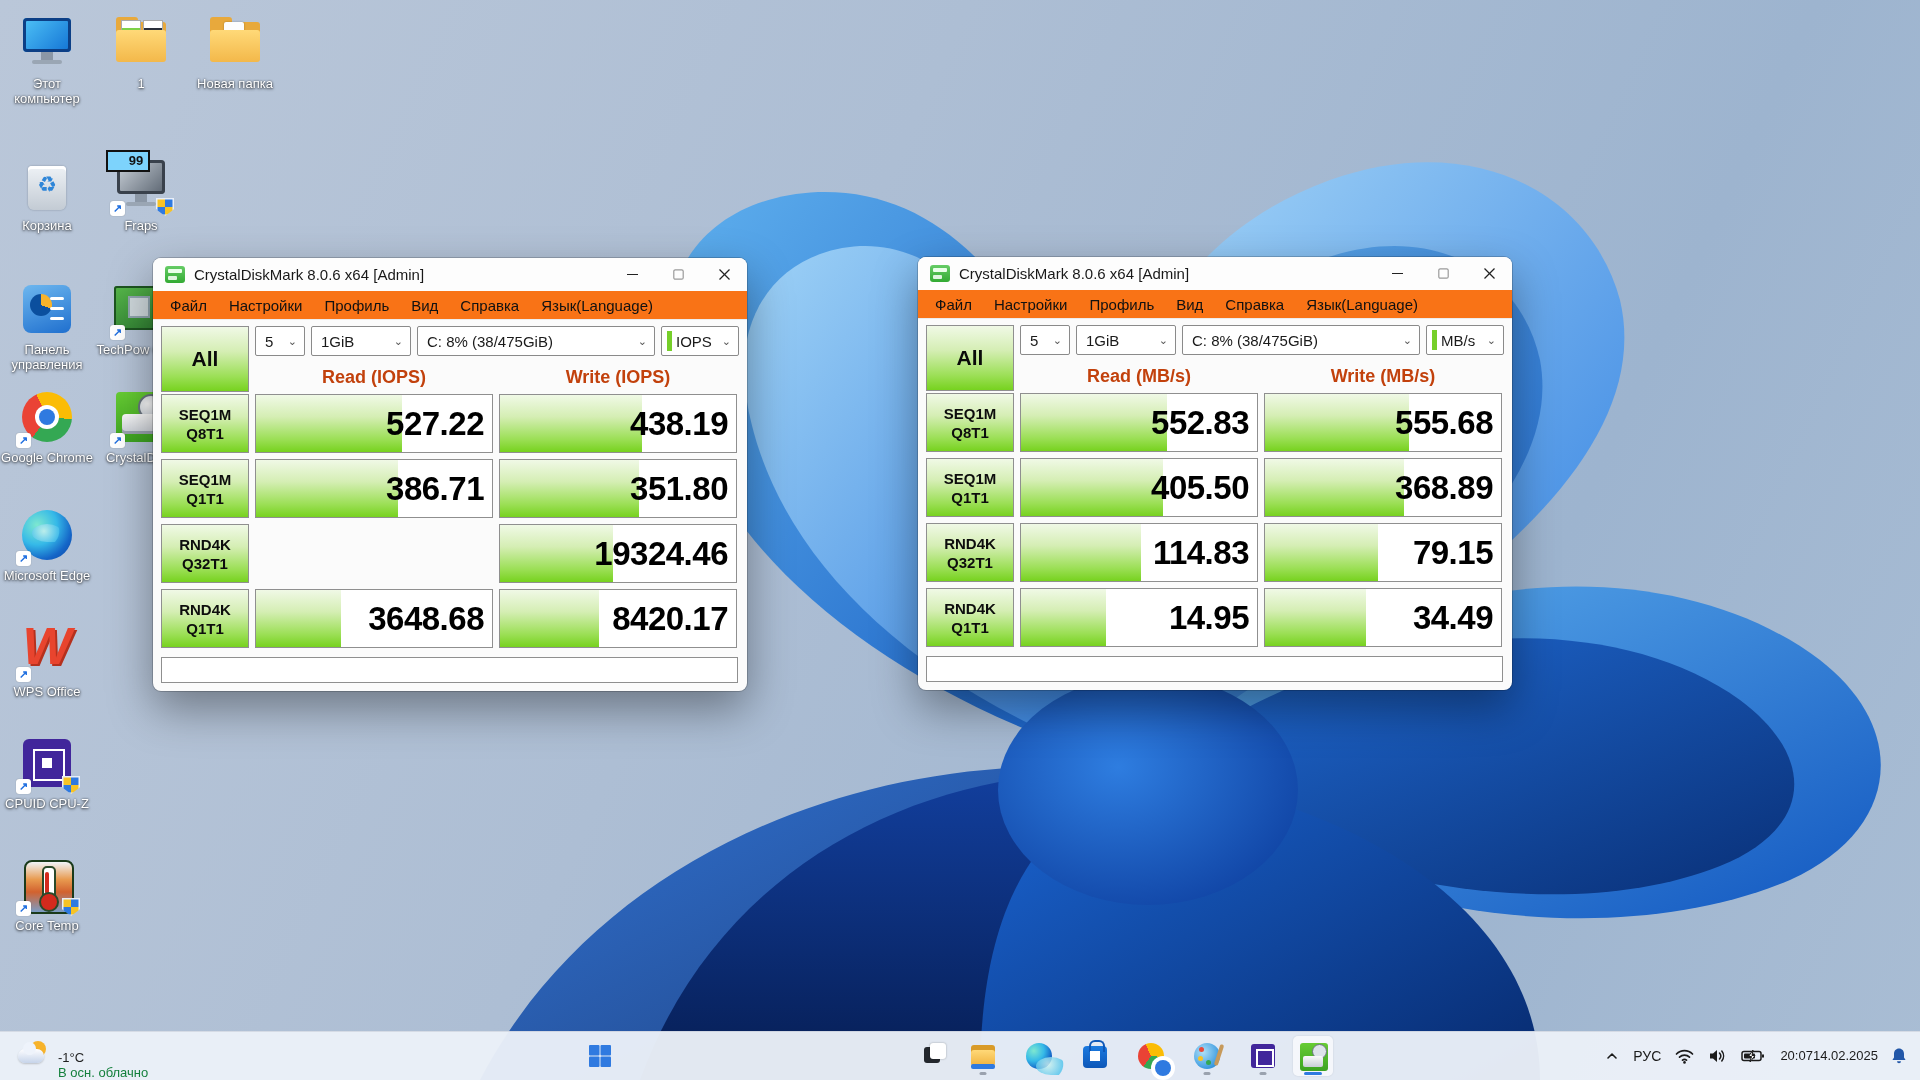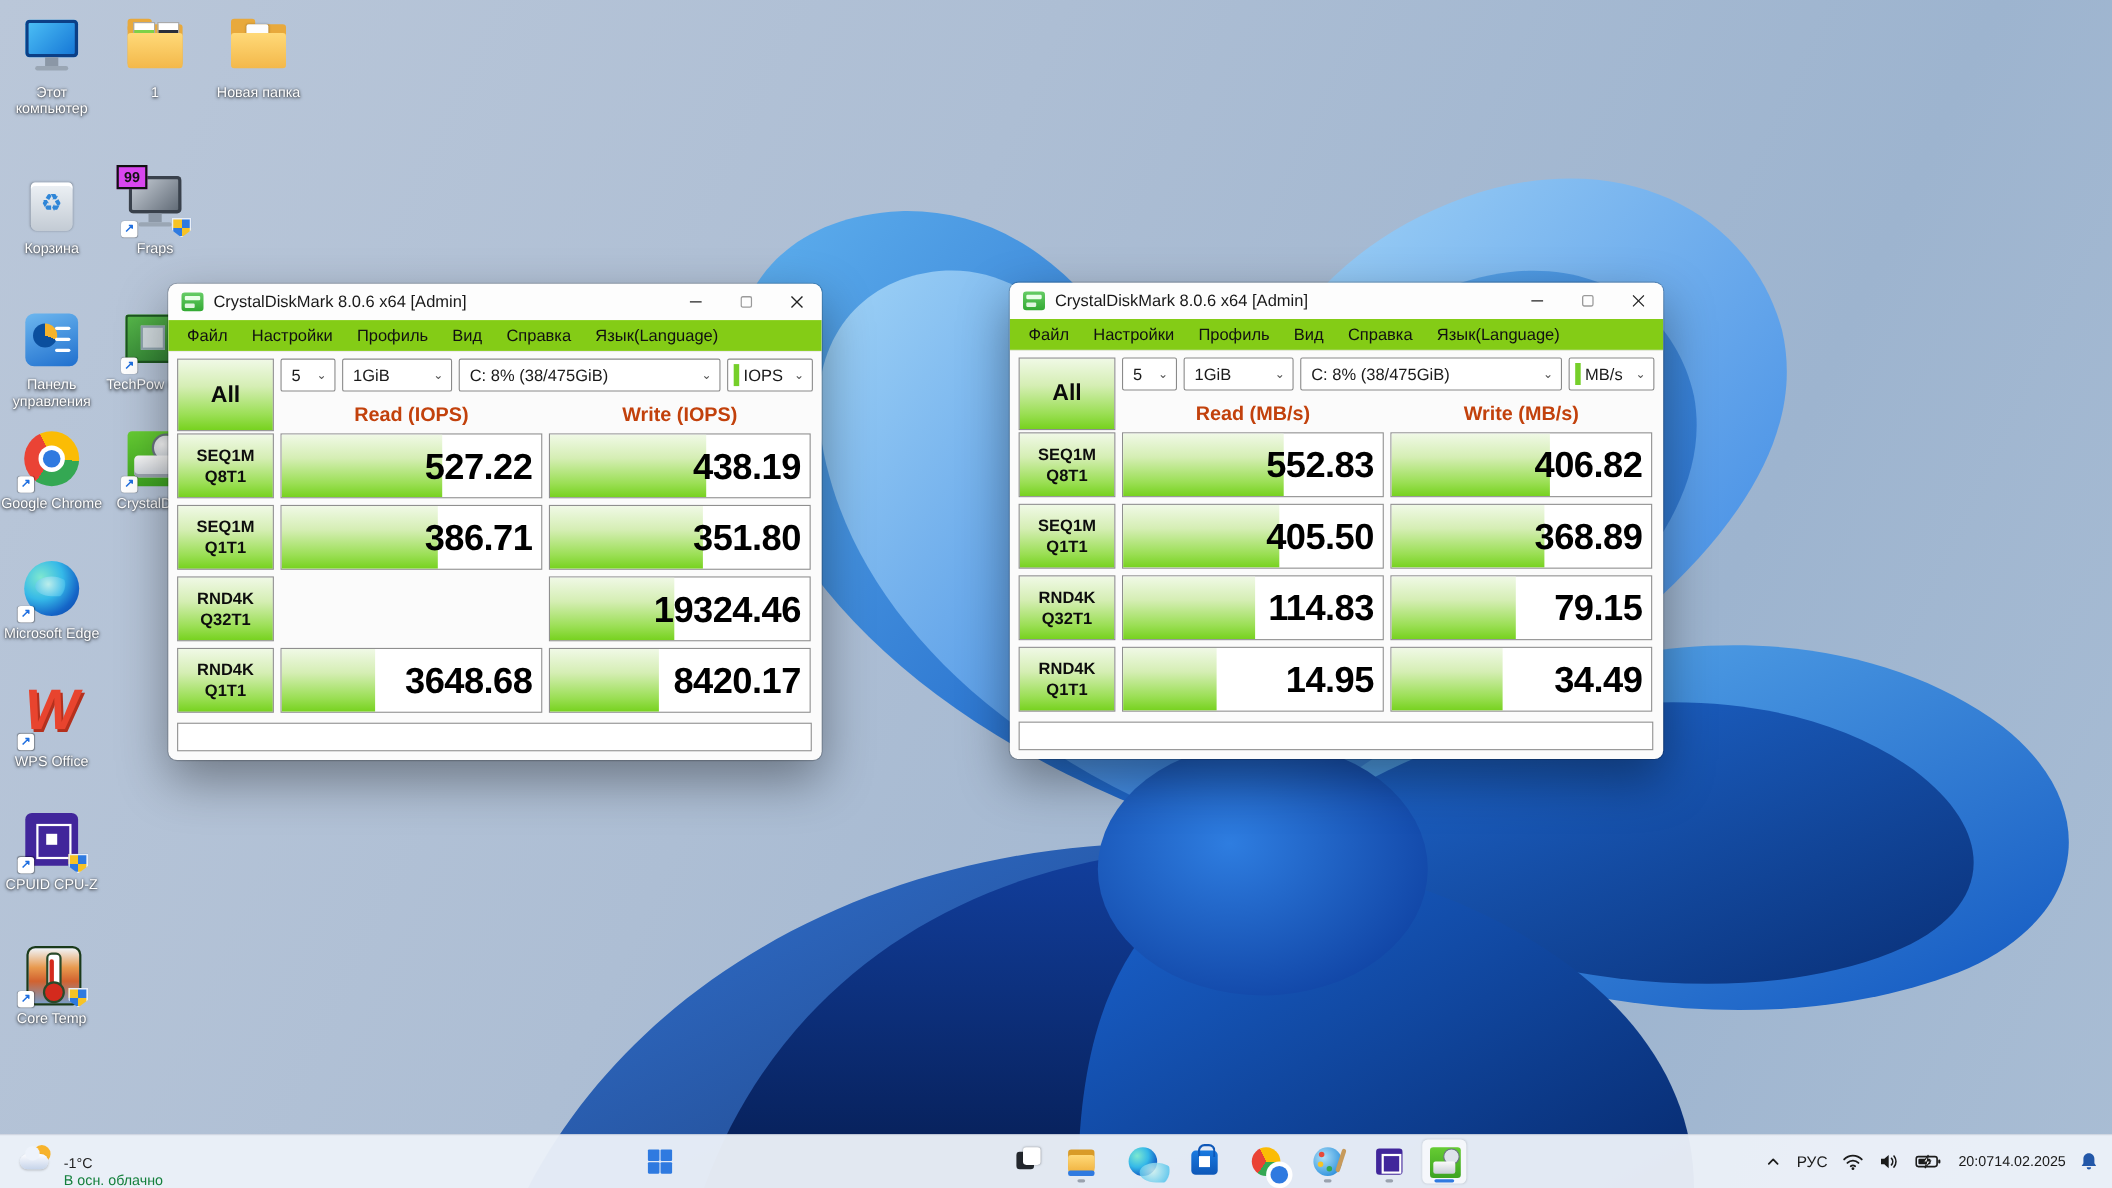--- a/index.html
+++ b/index.html
@@ -40,32 +40,32 @@
   .cpuz-sq .die{position:absolute;left:19px;top:19px;width:10px;height:10px;background:#fff;}
   .ct-sq{position:absolute;left:6px;top:4px;width:46px;height:50px;border-radius:8px;border:2px solid #1a3a1a;background:linear-gradient(180deg,#f0f4f8 0%,#e89a4f 35%,#d2622f 60%,#7a9cc6 100%);}
   .ct-sq .therm{position:absolute;left:16px;top:4px;width:10px;height:30px;border-radius:5px;background:#fff;border:2px solid #2a4a2a;}
   .ct-sq .merc{position:absolute;left:19px;top:10px;width:4px;height:22px;background:#d42a1d;border-radius:2px;}
   .ct-sq .bulb{position:absolute;left:13px;top:30px;width:16px;height:16px;border-radius:50%;background:#d42a1d;border:2px solid #2a4a2a;}
   .gpu-card{position:absolute;left:2px;top:6px;width:52px;height:44px;background:linear-gradient(160deg,#57b84a,#2e7d32);border-radius:3px;box-shadow:inset 0 0 0 2px #1d5420;}
   .gpu-card .chip2{position:absolute;left:14px;top:10px;width:18px;height:18px;background:#cfd8dc;border:2px solid #90a4ae;}
   .cdm-sq{position:absolute;left:4px;top:4px;width:50px;height:50px;border-radius:4px;background:linear-gradient(180deg,#66cc33,#3da321);}
   .cdm-sq .hdd{position:absolute;left:6px;top:22px;width:36px;height:20px;border-radius:4px;background:linear-gradient(180deg,#fafafa,#c9ced6);box-shadow:inset 0 -3px 0 #9aa2ae;}
   .cdm-sq .watch{position:absolute;right:2px;top:2px;width:22px;height:22px;border-radius:50%;background:radial-gradient(circle at 35% 35%,#fff,#b9c2cc);border:2px solid #6a7480;}
-  .fraps-badge{position:absolute;left:-6px;top:-6px;width:24px;height:18px;background:#d946ef;border:2px solid #111;color:#111;font-weight:bold;font-size:13px;line-height:18px;}
+  .fraps-badge{position:absolute;left:-6px;top:-6px;width:24px;height:18px;background:#7dd3fc;border:2px solid #111;color:#111;font-weight:bold;font-size:13px;line-height:18px;padding-left:16px;}
   
   .win{position:absolute;width:594px;height:433px;background:#fbfbfb;border-radius:8px;box-shadow:0 18px 45px rgba(0,0,0,.38),0 0 0 1px rgba(0,0,0,.18);overflow:hidden;}
   .titlebar{position:absolute;left:0;top:0;right:0;height:33px;background:#fdfdfd;display:flex;align-items:center;}
   .app-ico{width:20px;height:17px;margin-left:12px;position:relative;background:linear-gradient(180deg,#6c6,#3a3);border-radius:3px;}
   .app-ico::before{content:"";position:absolute;left:3px;top:3px;right:3px;height:4px;background:#eaffea;border-radius:1px;}
   .app-ico::after{content:"";position:absolute;left:3px;bottom:3px;right:8px;height:4px;background:#dff5df;border-radius:1px;}
   .wtitle{margin-left:9px;font-size:15px;color:#191919;}
   .capbtns{position:absolute;right:0;top:0;height:33px;display:flex;}
   .cap{width:46px;height:33px;display:flex;align-items:center;justify-content:center;color:#222;}
   .cap svg{display:block;}
-  .menubar{position:absolute;left:0;top:33px;right:0;height:28px;background:#84cc16;display:flex;align-items:center;padding-left:6px;border-bottom:1px solid #ececec;}
+  .menubar{position:absolute;left:0;top:33px;right:0;height:28px;background:#f97316;display:flex;align-items:center;padding-left:6px;border-bottom:1px solid #ececec;}
   .menuitem{font-size:15px;color:#111;padding:0 11px;}
   .allbtn{position:absolute;left:8px;top:68px;width:88px;height:66px;border:1px solid #8f8f8f;background:linear-gradient(180deg,#f0f9e6 0%,#d5eeb4 38%,#9bdf55 78%,#77d21f 100%);font-size:21px;font-weight:bold;color:#0a0a0a;display:flex;align-items:center;justify-content:center;}
   .combo{position:absolute;top:68px;height:30px;background:#fff;border:1px solid #8a8a8a;border-radius:2px;font-size:15px;color:#1a1a1a;display:flex;align-items:center;padding-left:9px;box-sizing:border-box;}
   .combo .chev{position:absolute;right:7px;top:50%;transform:translateY(-50%);font-size:11px;color:#555;}
   .combo.count{left:102px;width:50px;}
   .combo.size{left:158px;width:100px;}
   .combo.drive{left:264px;width:238px;}
   .combo.unit{left:508px;width:78px;padding-left:14px;}
   .unit-bar{position:absolute;left:5px;top:4px;bottom:4px;width:5px;background:#76cf2a;}
   .colhdr{position:absolute;top:104px;height:30px;line-height:30px;text-align:center;font-size:18px;font-weight:bold;color:#c2410c;}
@@ -438,21 +438,21 @@
       <div class="rowlbl r1">
         <span>SEQ1M</span>
         <span>Q8T1</span>
       </div>
       <div class="vcell read r1">
         <div class="vfill" style="width: 62%;"></div>
         <span class="vnum">552.83</span>
       </div>
       <div class="vcell write r1">
         <div class="vfill" style="width: 61%;"></div>
-        <span class="vnum">406.82</span>
+        <span class="vnum">555.68</span>
       </div>
       <div class="rowlbl r2">
         <span>SEQ1M</span>
         <span>Q1T1</span>
       </div>
       <div class="vcell read r2">
         <div class="vfill" style="width: 60%;"></div>
         <span class="vnum">405.50</span>
       </div>
       <div class="vcell write r2">

